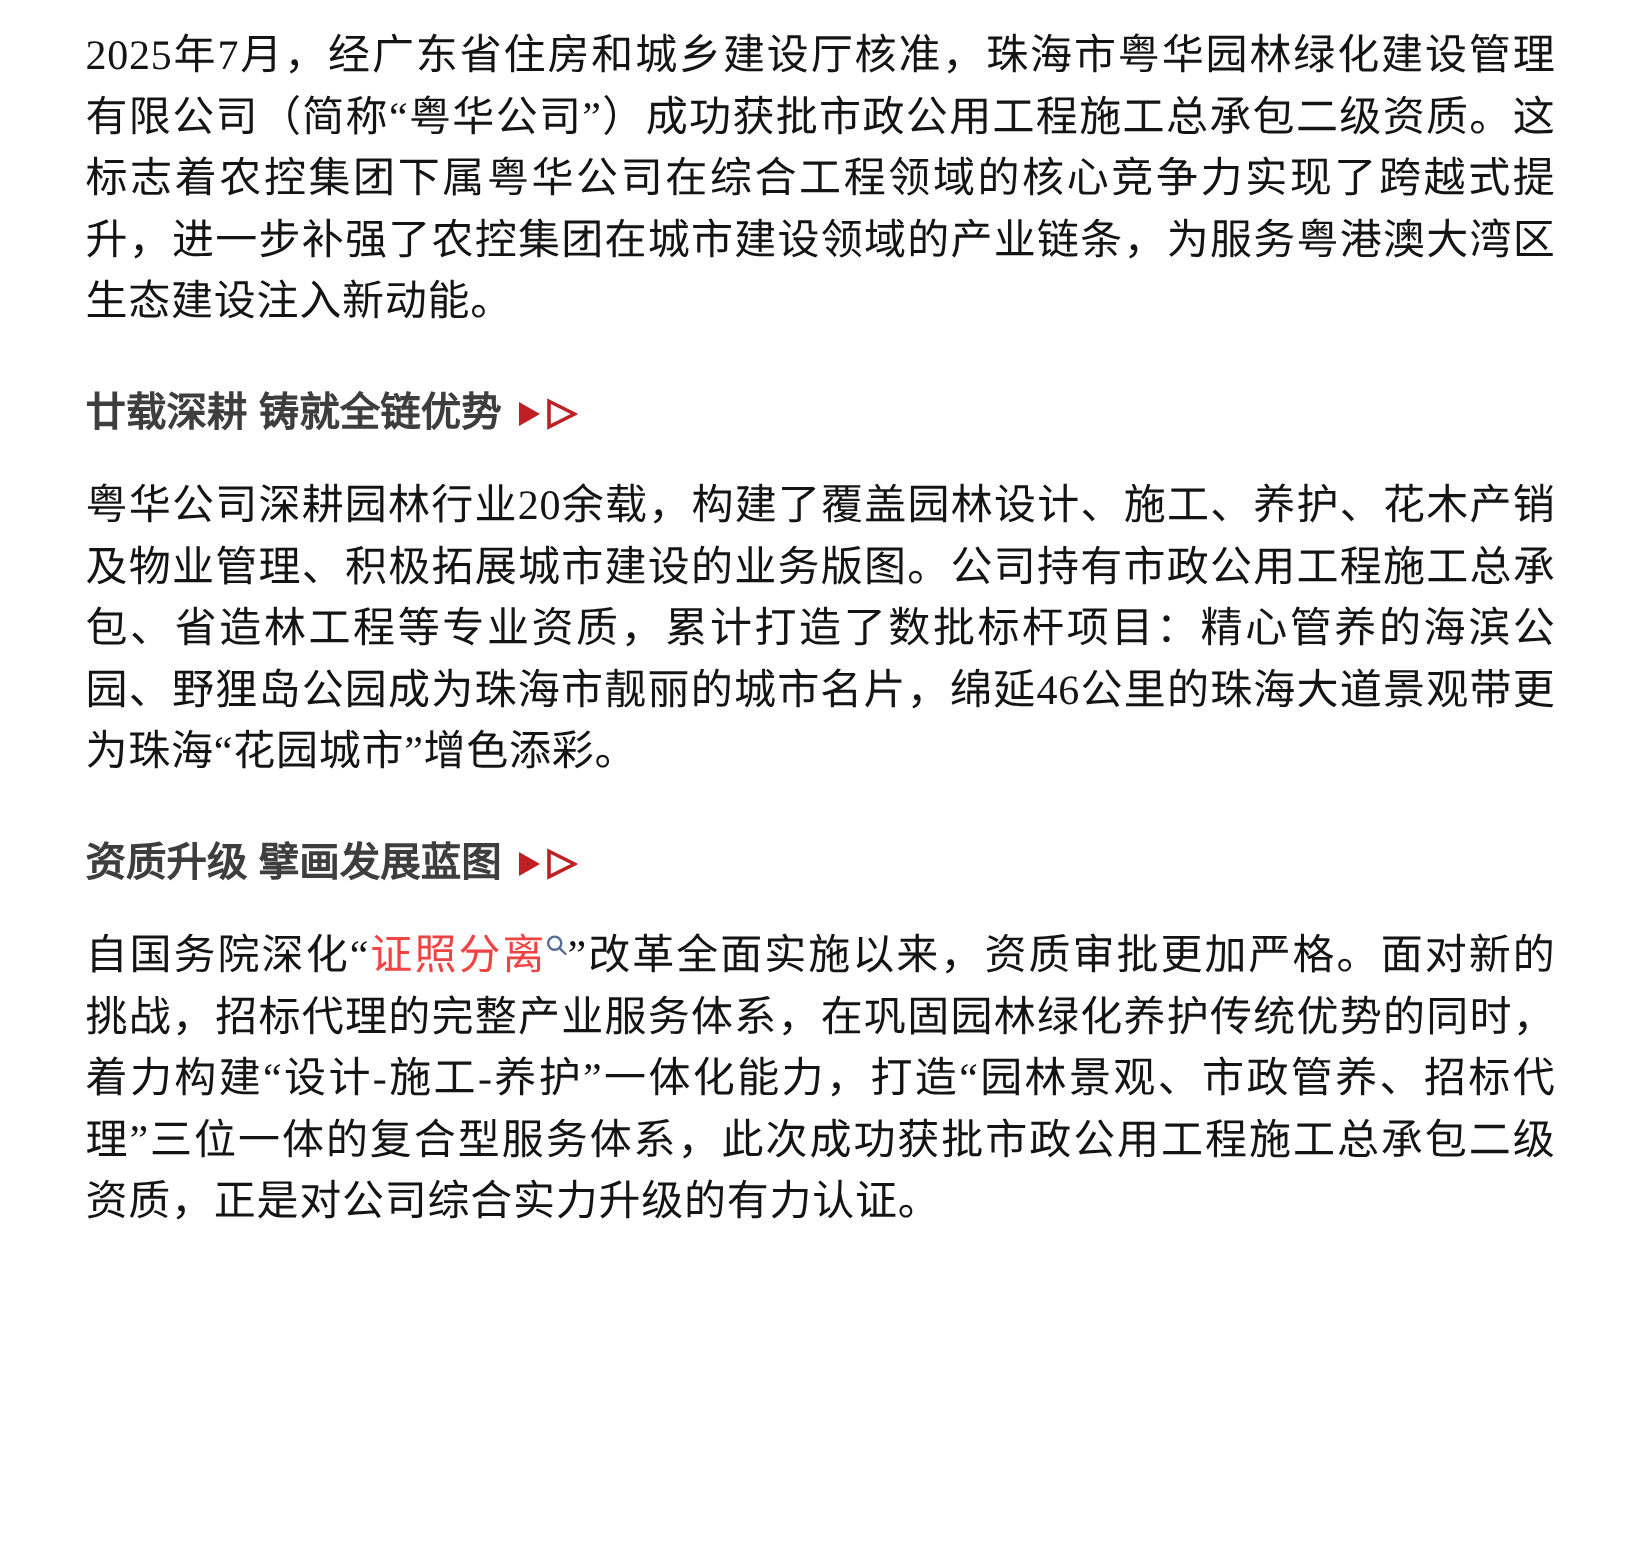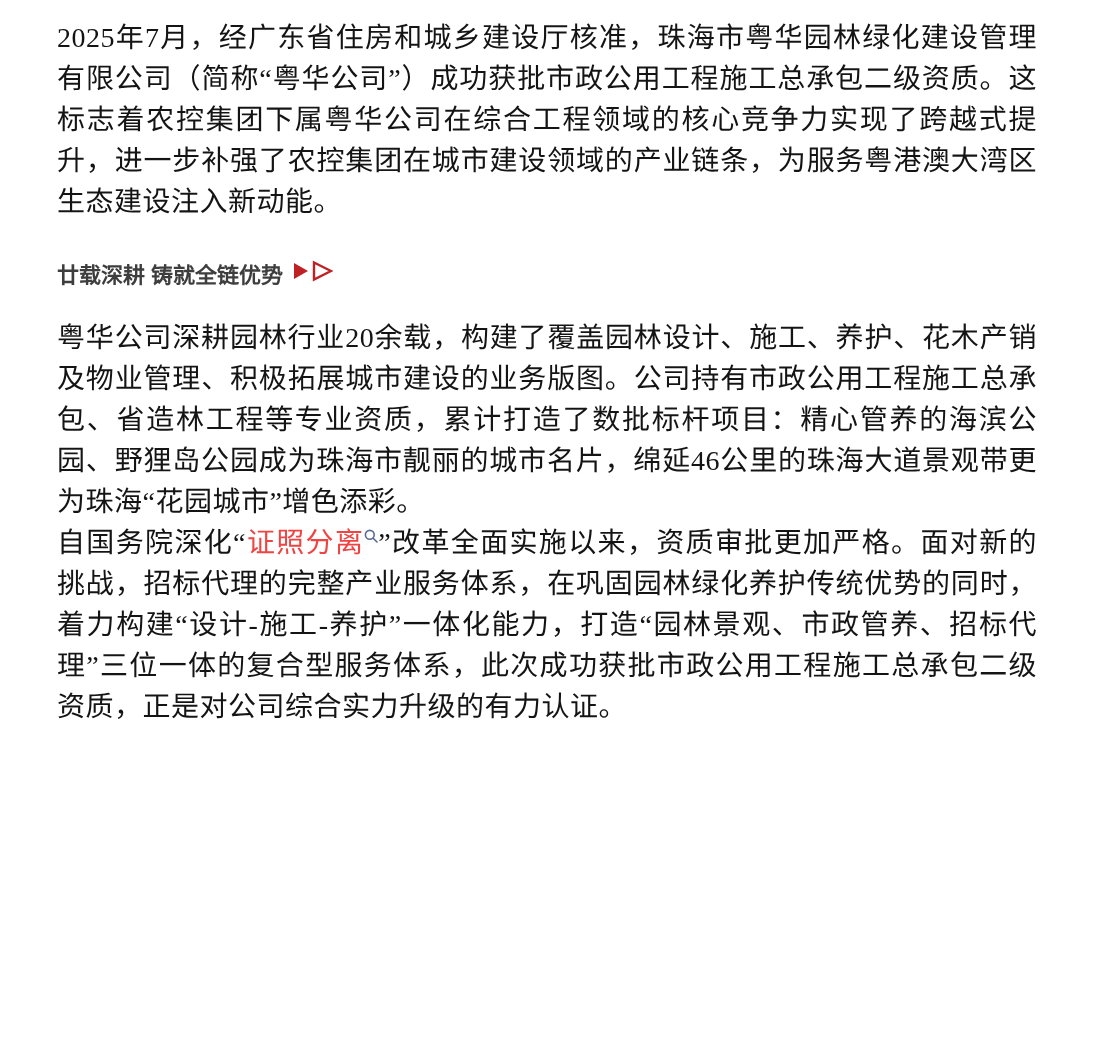--- a/index.html
+++ b/index.html
@@ -21,26 +21,26 @@
     font-family: "Liberation Serif", "DejaVu Serif", serif;
     font-size: 28px;
     line-height: 41px;
     color: #141414;
     text-align: justify;
     letter-spacing: 0.5px;
   }
   .section-heading {
     margin: 38px 0 26px 0;
     font-family: "Liberation Sans", "DejaVu Sans", sans-serif;
-    font-size: 22px;
+    font-size: 27px;
     line-height: 31px;
     font-weight: bold;
     color: #3e3e3e;
     display: flex;
-    align-items: flex-start;
+    align-items: center;
   }
   .heading-arrows {
     display: inline-flex;
     align-items: center;
     margin-left: 10px;
   }
   .heading-arrows svg {
     display: block;
   }
   .heading-arrows .arrow-solid {
@@ -75,20 +75,31 @@
         <path d="M1 1 L15 9 L1 17 Z" fill="#bf2024"></path>
       </svg>
       <svg class="arrow-hollow" width="21" height="22" viewBox="0 0 21 22">
         <path d="M2 2.5 L19 11 L2 19.5 Z" fill="none" stroke="#bf2024" stroke-width="2.4" stroke-linejoin="miter"></path>
       </svg>
     </span>
   </h2>
 
   <p class="body-para">粤华公司深耕园林行业20余载，构建了覆盖园林设计、施工、养护、花木产销及物业管理、积极拓展城市建设的业务版图。公司持有市政公用工程施工总承包、省造林工程等专业资质，累计打造了数批标杆项目：精心管养的海滨公园、野狸岛公园成为珠海市靓丽的城市名片，绵延46公里的珠海大道景观带更为珠海“花园城市”增色添彩。</p>
 
+  <h2 class="section-heading">
+    <span>资质升级 擘画发展蓝图</span>
+    <span class="heading-arrows">
+      <svg class="arrow-solid" width="16" height="18" viewBox="0 0 16 18">
+        <path d="M1 1 L15 9 L1 17 Z" fill="#bf2024"></path>
+      </svg>
+      <svg class="arrow-hollow" width="21" height="22" viewBox="0 0 21 22">
+        <path d="M2 2.5 L19 11 L2 19.5 Z" fill="none" stroke="#bf2024" stroke-width="2.4" stroke-linejoin="miter"></path>
+      </svg>
+    </span>
+  </h2>
 
   <p class="body-para"><span>自国务院深化“</span><a class="entry-link">证照分离</a><span class="entry-search-icon"><svg width="14" height="14" viewBox="0 0 14 14">
          <circle cx="5.8" cy="5.8" r="4.4" fill="none" stroke="#576b95" stroke-width="1.6"></circle>
          <line x1="9.2" y1="9.2" x2="13" y2="13" stroke="#576b95" stroke-width="1.6" stroke-linecap="round"></line>
        </svg></span><span>”改革全面实施以来，资质审批更加严格。面对新的挑战，招标代理的完整产业服务体系，在巩固园林绿化养护传统优势的同时，着力构建“设计-施工-养护”一体化能力，打造“园林景观、市政管养、招标代理”三位一体的复合型服务体系，此次成功获批市政公用工程施工总承包二级资质，正是对公司综合实力升级的有力认证。</span></p>
 
 
 
 </div>
 

